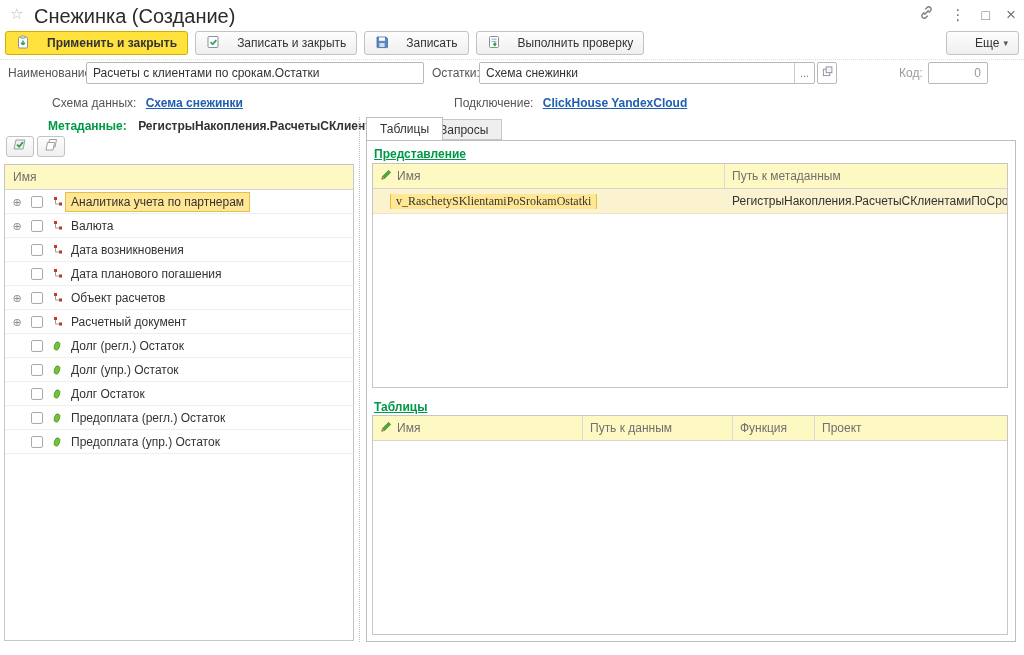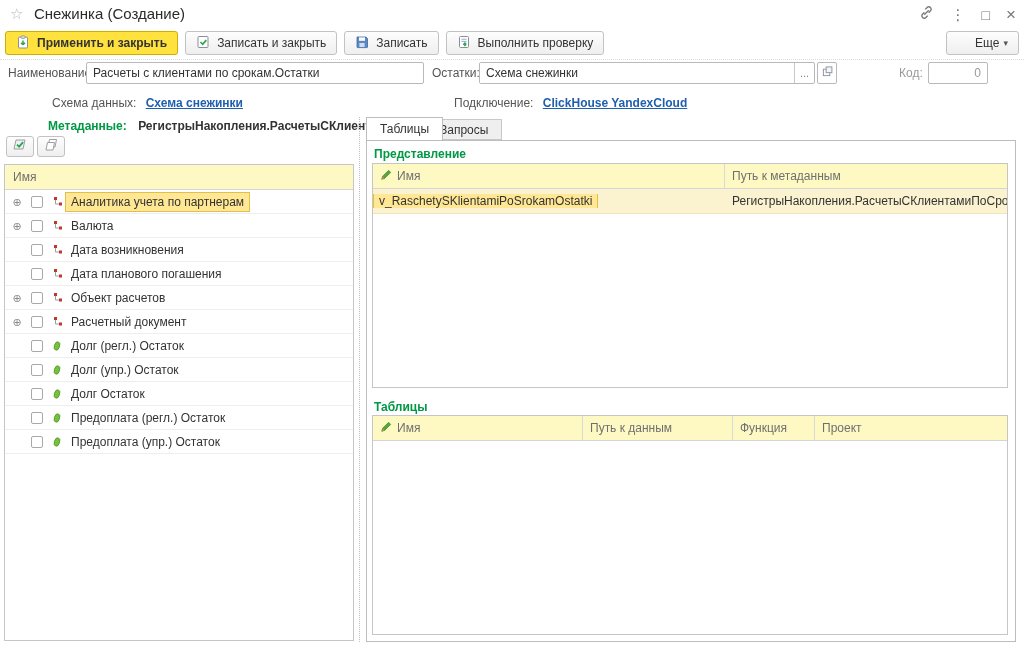--- a/index.html
+++ b/index.html
@@ -3,29 +3,29 @@
 <meta charset="utf-8">
 <style>
   * { box-sizing: border-box; margin: 0; padding: 0; }
   html,body { width:1024px; height:655px; overflow:hidden; background:#fff; }
   body { font-family:"Liberation Sans","DejaVu Sans",sans-serif; font-size:12px; color:#333; }
   #window { position:relative; width:1024px; height:655px; background:#fff; }
 
   
   .titlebar { position:absolute; top:0; left:0; right:0; height:28px; }
   .star { position:absolute; left:10px; top:5px; font-size:15px; color:#b9b9b9; cursor:pointer; }
-  .title { position:absolute; left:34px; top:5px; font-size:15px; color:#2b2b2b; }
+  .title { position:absolute; left:34px; top:5px; font-size:20px; color:#2b2b2b; }
   .winctl { position:absolute; right:8px; top:4px; display:flex; align-items:center; gap:16px; color:#777; }
   .winctl .ctl { cursor:pointer; font-size:14px; line-height:18px; }
   .winctl .dots { font-size:15px; }
   .winctl .close { font-size:17px; }
 
   
   .toolbar { position:absolute; top:30px; left:5px; right:5px; height:26px; display:flex; align-items:center; gap:7px; }
-  .btn { height:24px; display:inline-flex; align-items:center; gap:7px; padding:0 10px;
+  .btn { height:24px; display:inline-flex; align-items:center; gap:17px; padding:0 10px;
          background:linear-gradient(#fdfdfd,#efefef); border:1px solid #c2c2c2; border-radius:3px;
          color:#333; cursor:pointer; white-space:nowrap; }
   .btn.primary { background:#ffe23e; border-color:#cfae00; font-weight:bold; }
   .btn.more { margin-left:auto; gap:4px;padding-left:28px; }
   .btn .arrow { font-size:9px; color:#555; }
 
   
   .hsep-top { position:absolute; top:59px; left:0; right:0; border-top:1px dotted #ddd; }
 
   
@@ -67,27 +67,27 @@
 
   
   .vsplit { position:absolute; left:359px; top:117px; height:525px; width:0; border-left:1px dotted #bdbdbd; cursor:col-resize; }
   .hsplit { position:absolute; left:372px; top:394px; width:636px; border-top:1px dashed #cccccc; cursor:row-resize; }
 
   
   .tab { position:absolute; height:23px; padding:0 13px; display:flex; align-items:center; cursor:pointer; }
   .tab.active { top:117px; background:#fff; border:1px solid #bdbdbd; border-bottom:none; z-index:3; }
   .tab.inactive { top:119px; background:#efefef; border:1px solid #c8c8c8; height:21px; z-index:1; }
   .pane { position:absolute; left:366px; top:140px; width:650px; height:502px; border:1px solid #bdbdbd; background:#fff; z-index:2; }
-  .section-title { position:absolute; color:#009845; font-weight:bold; z-index:4; }
+  .section-title { position:absolute; color:#009845; font-weight:bold; z-index:4;text-decoration:underline; }
 
   .rtable { position:absolute; border:1px solid #c6c6c6; background:#fff; z-index:4; }
   .rtable .hcell { display:flex; align-items:center; gap:5px; padding-left:7px; height:100%; color:#707070; overflow:hidden; white-space:nowrap; }
   .rtable .hcell + .hcell { border-left:1px solid #d9d9d9; }
   .view-row { display:flex; height:25px; align-items:center; background:#fbf2cf; border-bottom:1px solid #f0e4b8; cursor:pointer; }
-  .view-cell-name { width:351px; overflow:hidden; white-space:nowrap; }
+  .view-cell-name { width:351px; padding-left:17px; overflow:hidden; white-space:nowrap;font-family:Liberation Serif, serif; }
   .view-cell-path { flex:1; padding-left:8px; overflow:hidden; white-space:nowrap; color:#333; }
   .view-name-hl { background:#ffe793; border:1px solid #e0c04a; padding:2px 5px; }
 
   .c-name { width:351px; } .c-path { flex:1; }
   .t-name { width:209px; } .t-dpath { width:150px; } .t-func { width:82px; } .t-proj { flex:1; }
   .empty-body { flex:1; }
 </style>
 </head>
 <body>
 

